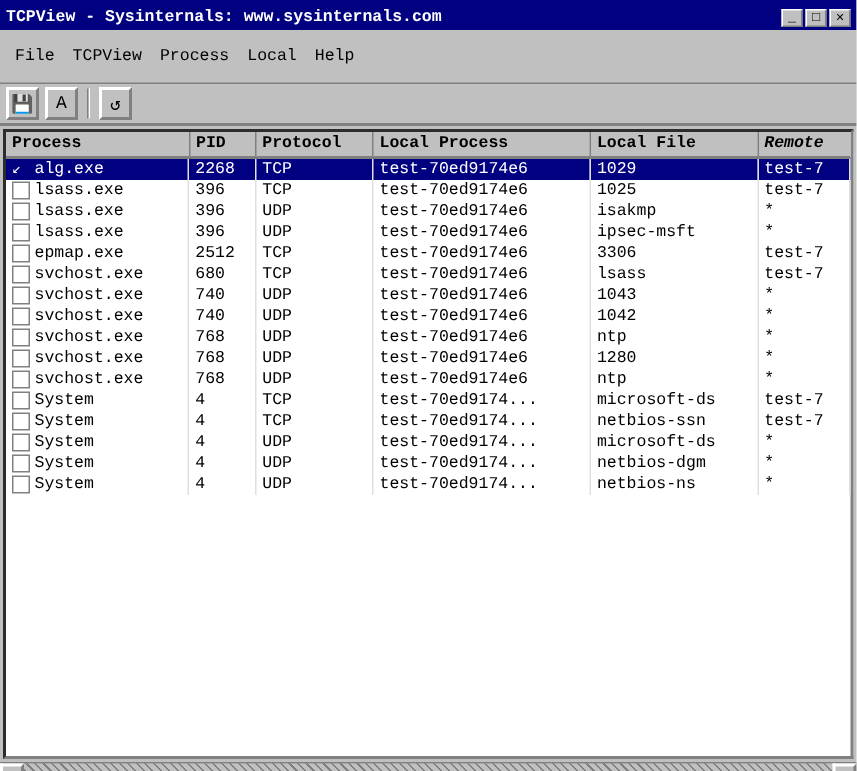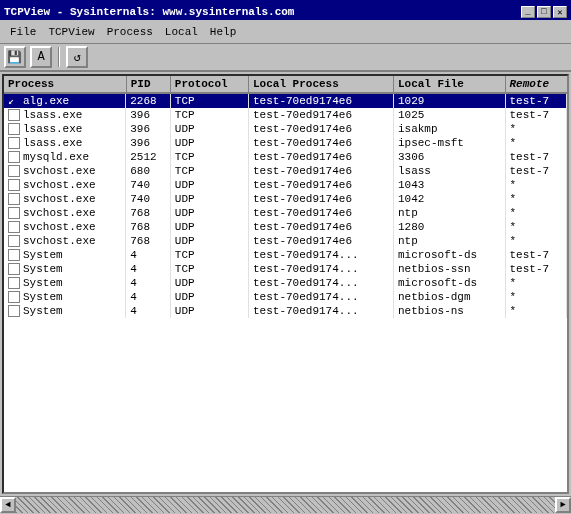--- a/index.html
+++ b/index.html
@@ -40,21 +40,21 @@
       align-items: center;
       justify-content: center;
       cursor: pointer;
       color: black;
     }
     .menu-bar {
       background: #c0c0c0;
       display: flex;
       align-items: center;
       padding: 2px 4px;
-      height: 24px;
+      height: 36px;
       border-bottom: 1px solid #808080;
     }
     .menu-item {
       padding: 1px 6px;
       font-size: 11px;
       cursor: pointer;
       color: black;
     }
     .toolbar {
       background: #c0c0c0;
@@ -260,21 +260,21 @@
           </td>
           <td>396</td>
           <td>UDP</td>
           <td>test-70ed9174e6</td>
           <td>ipsec-msft</td>
           <td>*</td>
         </tr>
         <tr>
           <td style="display: flex; align-items: center; gap: 3px;">
             <span style="display: inline-block; width: 12px; height: 12px; flex-shrink: 0; border: 1px solid rgb(128, 128, 128); background: white;"></span>
-            <span>mysqld.exe</span>
+            <span>epmap.exe</span>
           </td>
           <td>2512</td>
           <td>TCP</td>
           <td>test-70ed9174e6</td>
           <td>3306</td>
           <td>test-7</td>
         </tr>
         <tr>
           <td style="display: flex; align-items: center; gap: 3px;">
             <span style="display: inline-block; width: 12px; height: 12px; flex-shrink: 0; border: 1px solid rgb(128, 128, 128); background: white;"></span>

